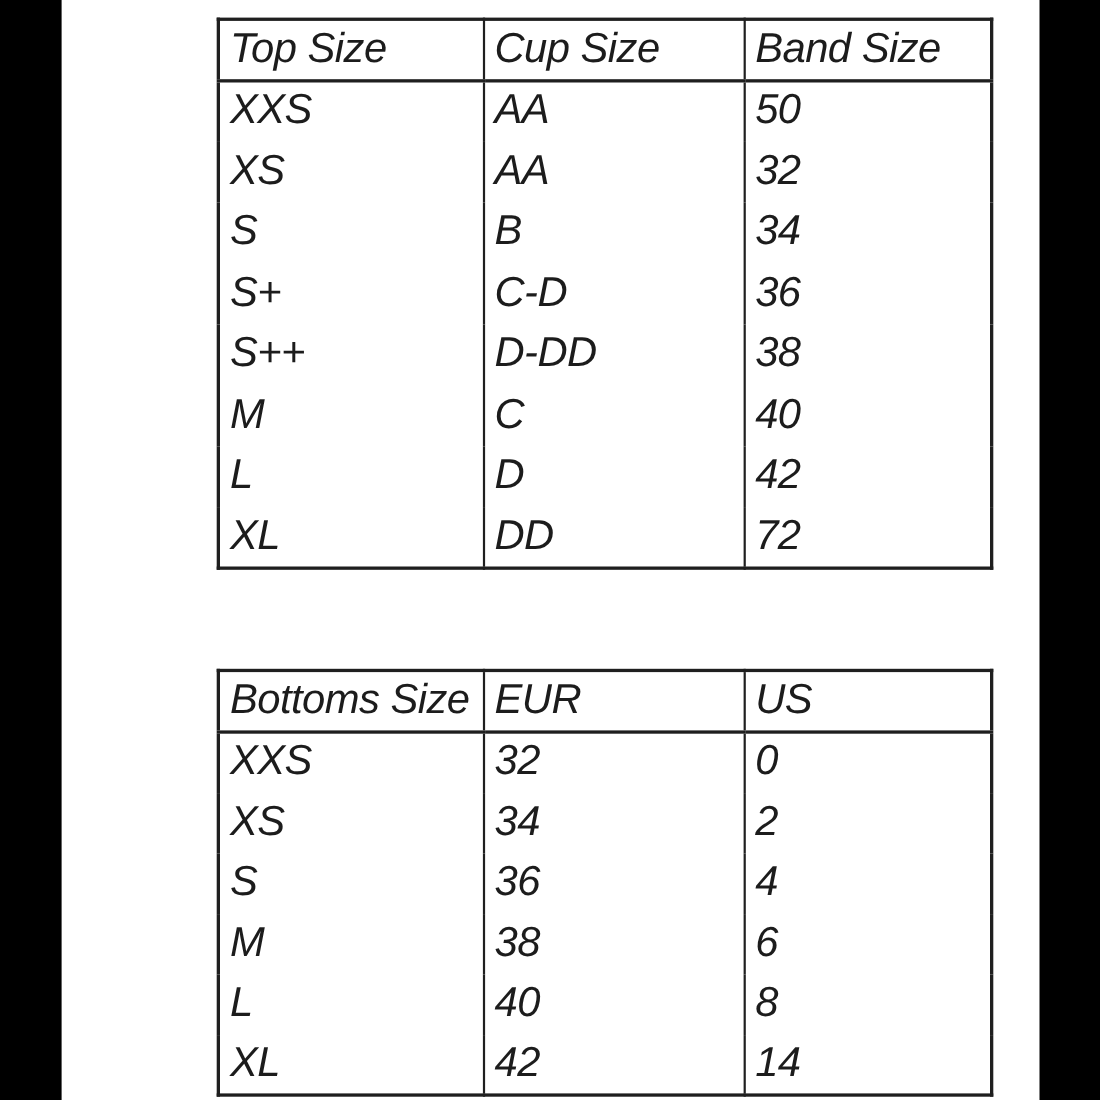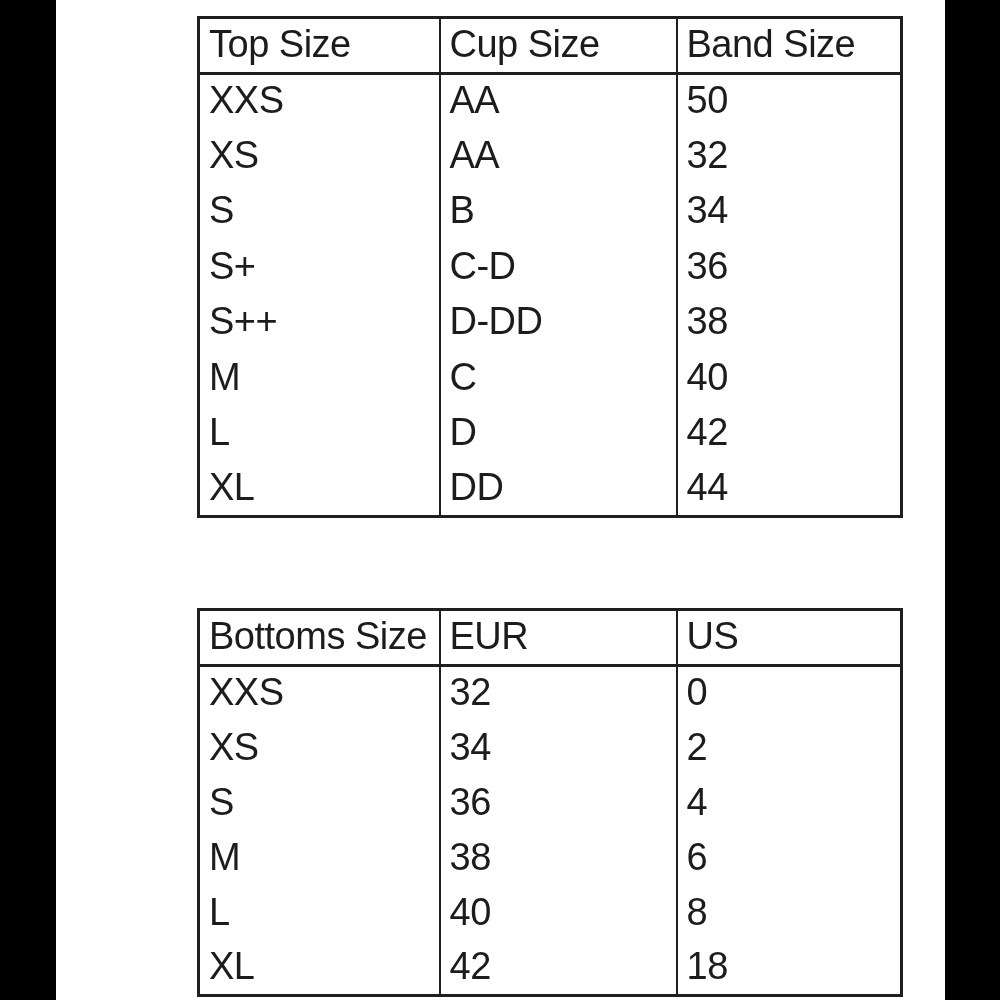--- a/index.html
+++ b/index.html
@@ -47,20 +47,21 @@
   .size-table th, .size-table td {
     text-align: left;
     vertical-align: middle;
     padding: 0 4px 2px 9px;
     font-size: 38px;
     font-weight: 400;
     letter-spacing: -0.5px;
     white-space: nowrap;
     overflow: hidden;
     color: var(--text);
+    font-style: italic;
   }
   .size-table th + th,
   .size-table td + td {
     border-left: 2px solid var(--border);
   }
   .size-table thead th {
     border-bottom: 3px solid var(--border);
     height: 56px;
   }
   .size-table.t1 tbody td { height: 55px; }
@@ -117,21 +118,21 @@
         <td>40</td>
       </tr>
       <tr>
         <td>L</td>
         <td>D</td>
         <td>42</td>
       </tr>
       <tr>
         <td>XL</td>
         <td>DD</td>
-        <td>44</td>
+        <td>72</td>
       </tr>
     </tbody>
   </table>
 
 <table class="size-table t2">
   <colgroup>
       <col class="c1">
       <col class="c2">
       <col class="c3">
     </colgroup>
@@ -164,16 +165,16 @@
         <td>6</td>
       </tr>
       <tr>
         <td>L</td>
         <td>40</td>
         <td>8</td>
       </tr>
       <tr>
         <td>XL</td>
         <td>42</td>
-        <td>18</td>
+        <td>14</td>
       </tr>
     </tbody>
   </table>
 
 </body></html>

